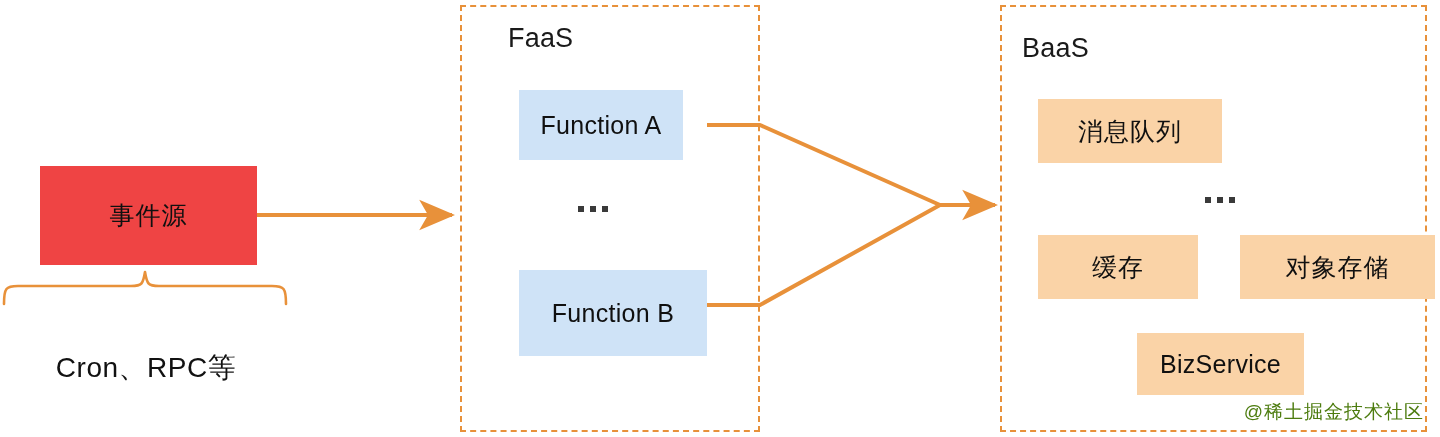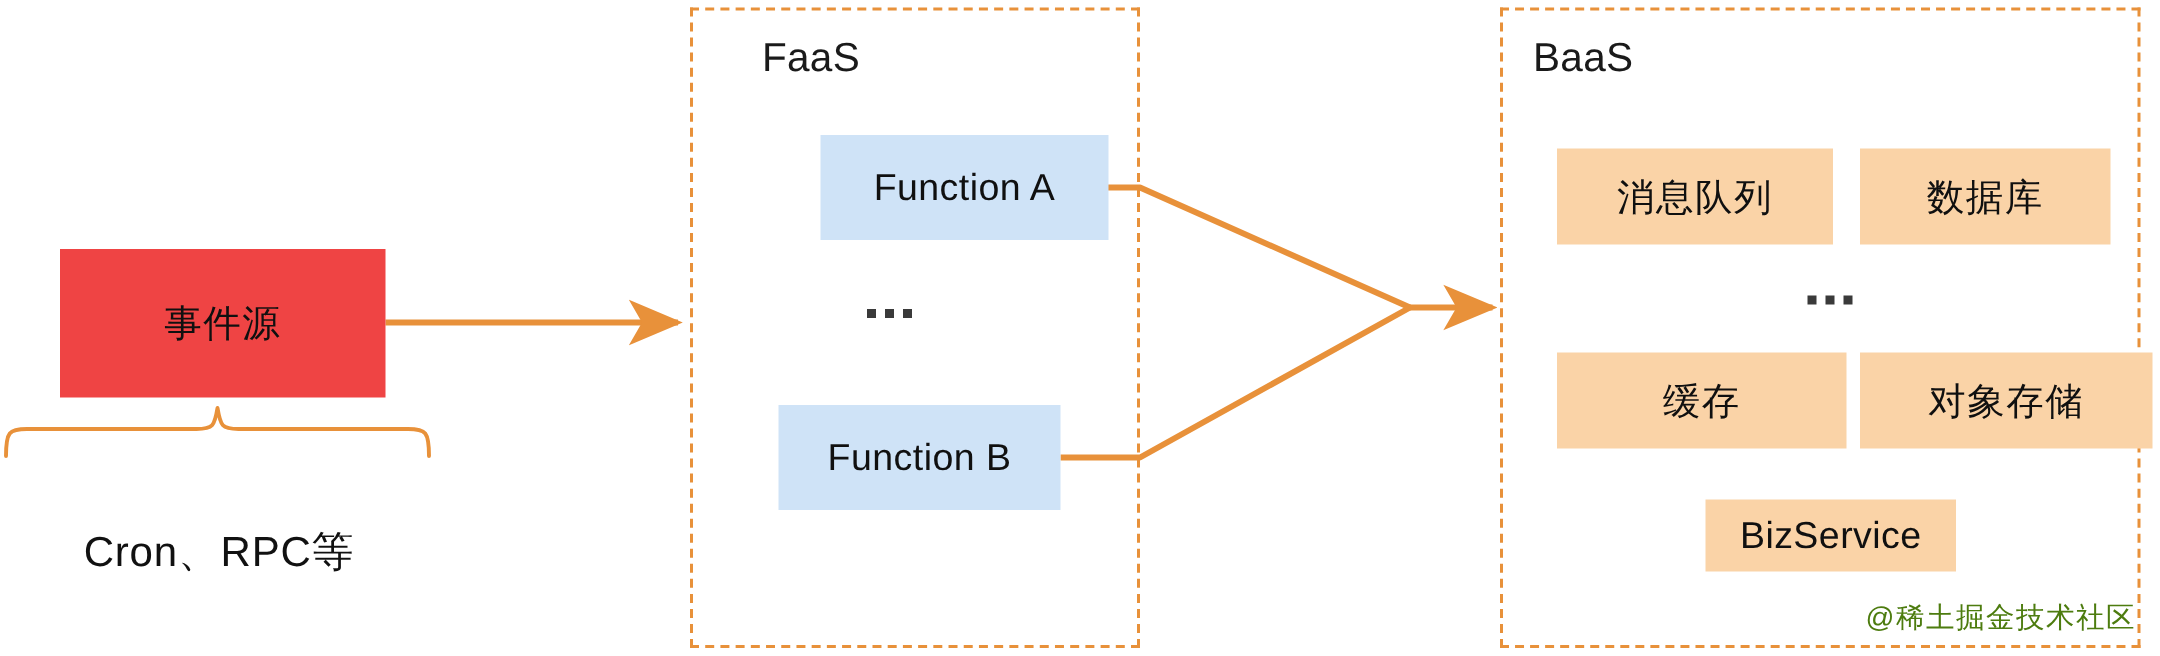--- a/index.html
+++ b/index.html
@@ -150,56 +150,53 @@
 
   <div class="node node-green node-cn" style="left:40px; top:166px; width:217px; height:99px;">
     <span>事件源</span>
   </div>
 
   <div class="plain-text source-caption" style="left:0px; top:348px; width:292px;">Cron、RPC等</div>
 
   <div class="group-box" style="left:460px; top:5px; width:300px; height:427px;"></div>
   <div class="group-title" style="left:480px; top:25px;margin-left:28px;">FaaS</div>
 
-  <div class="node node-blue node-en" style="left:519px; top:90px; width:192px; height:70px;margin-left:28px;">
+  <div class="node node-blue node-en" style="left:519px; top:90px; width:164px; height:70px;">
     <span>Function A</span>
   </div>
 
   <div class="ellipsis" style="left:578px; top:206px;">
     <i></i>
     <i></i>
     <i></i>
   </div>
 
-  <div class="node node-blue node-en" style="left:519px; top:270px; width:188px; height:70px;">
+  <div class="node node-blue node-en" style="left:519px; top:270px; width:188px; height:86px;">
     <span>Function B</span>
   </div>
 
   <div class="group-box" style="left:1000px; top:5px; width:427px; height:427px;"></div>
-  <div class="group-title" style="left:1022px; top:25px;text-align:right;">BaaS</div>
+  <div class="group-title" style="left:1022px; top:35px;text-align:right;">BaaS</div>
 
   <div class="node node-orange node-cn" style="left:1038px; top:99px; width:184px; height:64px;">
     <span>消息队列</span>
   </div>
-  <div class="node node-orange node-cn" style="left:1240px; top:99px; width:167px; height:64px;">
-    <span>数据库</span>
-  </div>
 
   <div class="ellipsis" style="left:1205px; top:197px;">
     <i></i>
     <i></i>
     <i></i>
   </div>
 
-  <div class="node node-orange node-cn" style="left:1038px; top:235px; width:193px; height:64px;">
+  <div class="node node-orange node-cn" style="left:1038px; top:235px; width:160px; height:64px;">
     <span>缓存</span>
   </div>
   <div class="node node-orange node-cn" style="left:1240px; top:235px; width:195px; height:64px;">
     <span>对象存储</span>
   </div>
 
-  <div class="node node-orange node-en" style="left:1137px; top:333px; width:167px; height:48px;">
+  <div class="node node-orange node-en" style="left:1137px; top:333px; width:167px; height:62px;">
     <span>BizService</span>
   </div>
 
   <div class="watermark" style="right:16px; bottom:12px;">@稀土掘金技术社区</div>
 
 </div>
 
 </body></html>

